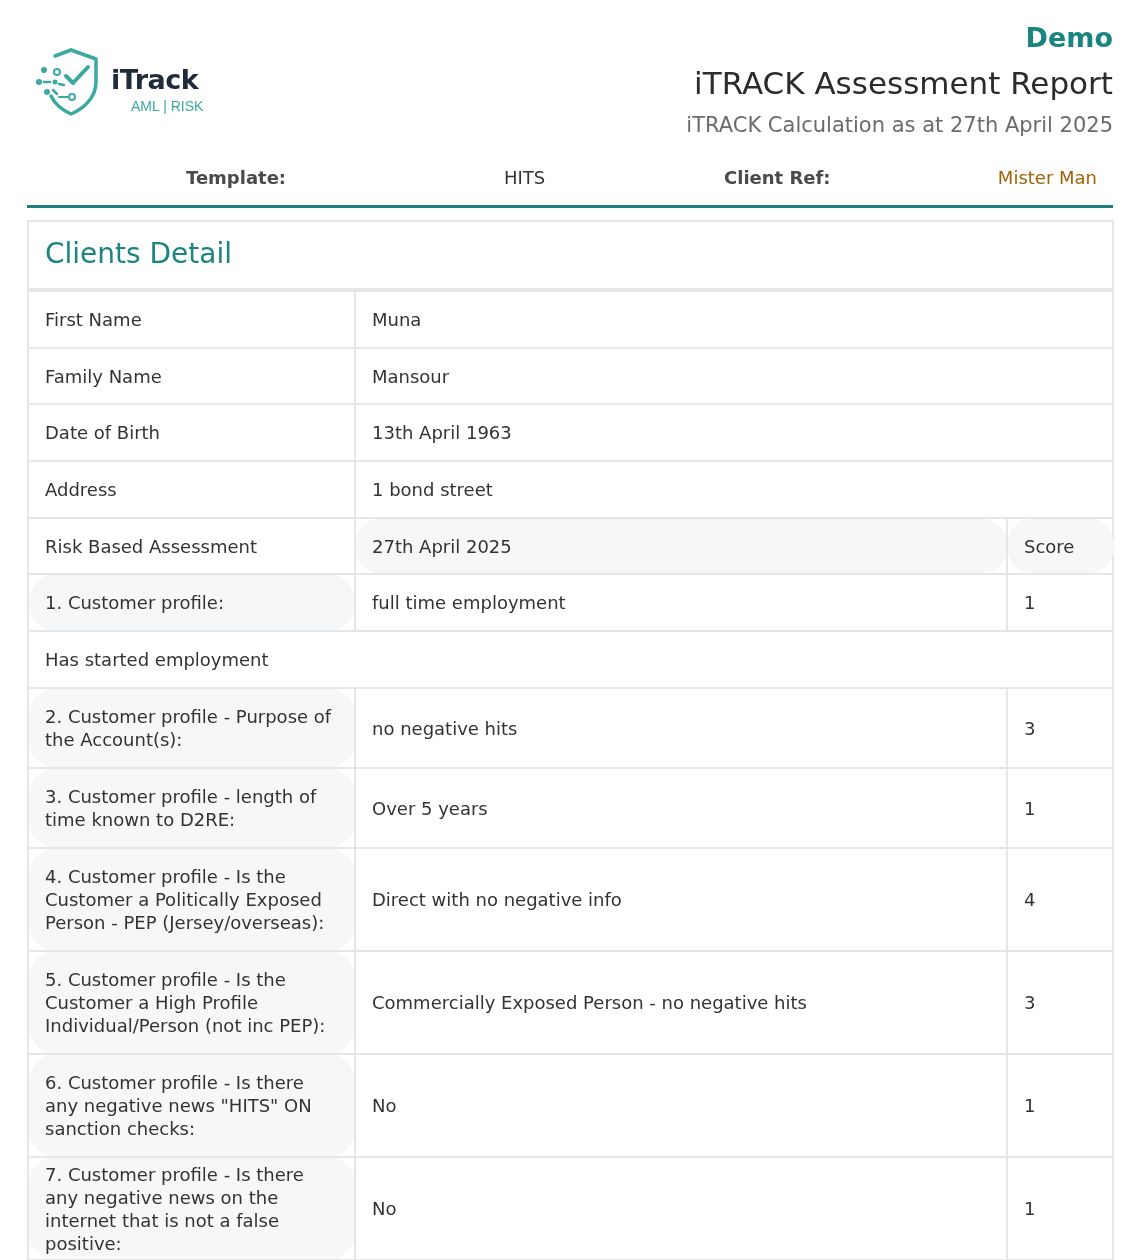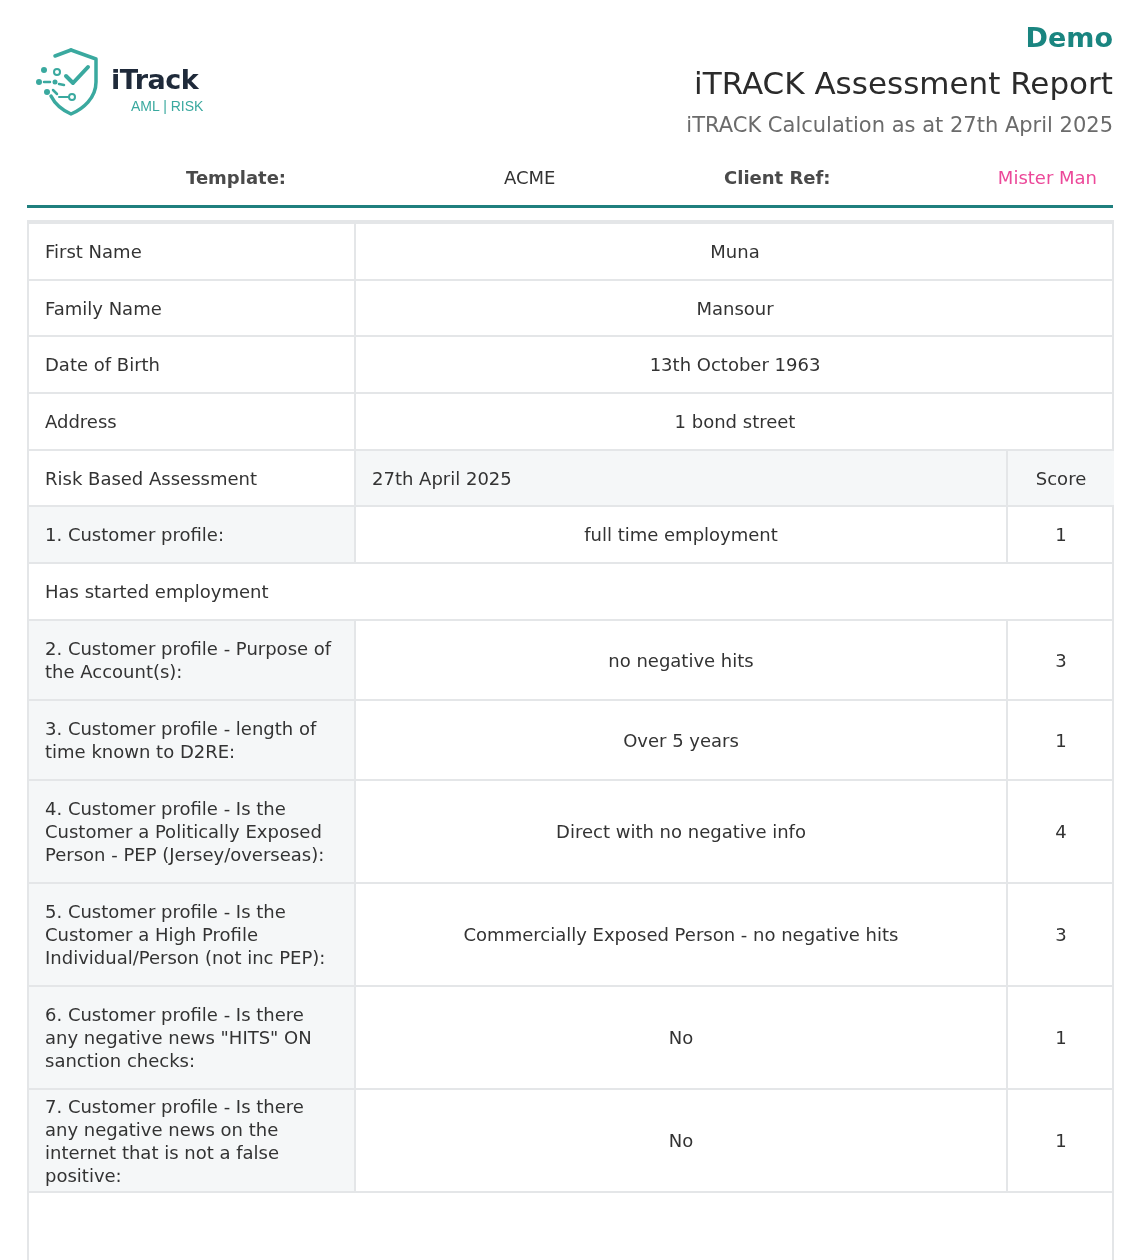--- a/index.html
+++ b/index.html
@@ -14,35 +14,35 @@
 
   .demo { position: absolute; right: 29px; top: 22px; font-weight: bold; font-size: 27px; color: #1a8580; }
   .report-title { position: absolute; right: 29px; top: 65px; font-size: 31px; color: #2b2b2b; font-weight: normal; margin-left: 46px; }
   .report-sub { position: absolute; right: 29px; top: 113px; font-size: 21px; color: #6b6b6b; }
 
   .info-row { position: absolute; left: 27px; top: 164px; width: 1086px; height: 30px; font-size: 18px; }
   .info-row span { position: absolute; top: 3px; }
   .info-template-label { left: 159px; font-weight: bold; color: #4a4a4a; }
   .info-template-value { left: 477px; color: #333; }
   .info-client-label { left: 697px; font-weight: bold; color: #4a4a4a; }
-  .info-client-value { right: 16px; color: #ec4899; }
+  .info-client-value { right: 16px; color: #a16207; }
   .teal-rule { position: absolute; left: 27px; top: 205px; width: 1086px; height: 3px; background: #1f7f7e; }
 
   .panel { position: absolute; left: 27px; top: 220px; width: 1087px; height: 1060px; border: 2px solid #e4e6e8; border-bottom: none; background: #fff; }
   .panel-title { height: 68px; border-bottom: 2px solid #e4e6e8; padding: 15px 0 0 16px; font-size: 28px; color: #1c8580; }
 
   table { border-collapse: collapse; width: 1085px; table-layout: fixed; font-size: 18px; color: #333; }
   td { border: 2px solid #e4e6e8; padding: 0 16px; vertical-align: middle; line-height: 23px; }
   tr > td:first-child { border-left: none; }
   tr > td:last-child { border-right: none; }
   col.c1 { width: 326px; }
   col.c2 { width: 652px; }
   col.c3 { width: 107px; }
-  .right { text-align: center; }
-  .shade { background: #f5f7f8; }
+  .right { text-align: left; }
+  .shade { background: #f5f7f8; border-radius: 27px; }
   .h57 { height: 57px; }
   .h56 { height: 56px; }
   .h80 { height: 80px; }
   .h102 { height: 103px; }
 </style>
 </head>
 <body>
 
 <div class="header">
   <div class="logo">
@@ -65,45 +65,46 @@
     <span class="logo-sub">AML | RISK</span>
   </div>
 
   <div class="demo">Demo</div>
   <h1 class="report-title">iTRACK Assessment Report</h1>
   <div class="report-sub">iTRACK Calculation as at 27th April 2025</div>
 </div>
 
 <div class="info-row">
   <span class="info-template-label">Template:</span>
-  <span class="info-template-value">ACME</span>
+  <span class="info-template-value">HITS</span>
   <span class="info-client-label">Client Ref:</span>
   <span class="info-client-value">Mister Man</span>
 </div>
 <div class="teal-rule"></div>
 
 <div class="panel">
+  <div class="panel-title">Clients Detail</div>
   <table>
     <colgroup>
         <col class="c1">
         <col class="c2">
         <col class="c3">
       </colgroup>
     <tbody>
       <tr class="h57">
         <td>First Name</td>
         <td colspan="2" class="right">Muna</td>
       </tr>
       <tr class="h56">
         <td>Family Name</td>
         <td colspan="2" class="right">Mansour</td>
       </tr>
       <tr class="h57">
         <td>Date of Birth</td>
-        <td colspan="2" class="right">13th October 1963</td>
+        <td colspan="2" class="right">13th April 1963</td>
       </tr>
       <tr class="h57">
         <td>Address</td>
         <td colspan="2" class="right">1 bond street</td>
       </tr>
       <tr class="h56">
         <td>Risk Based Assessment</td>
         <td class="shade">27th April 2025</td>
         <td class="shade right">Score</td>
       </tr>

